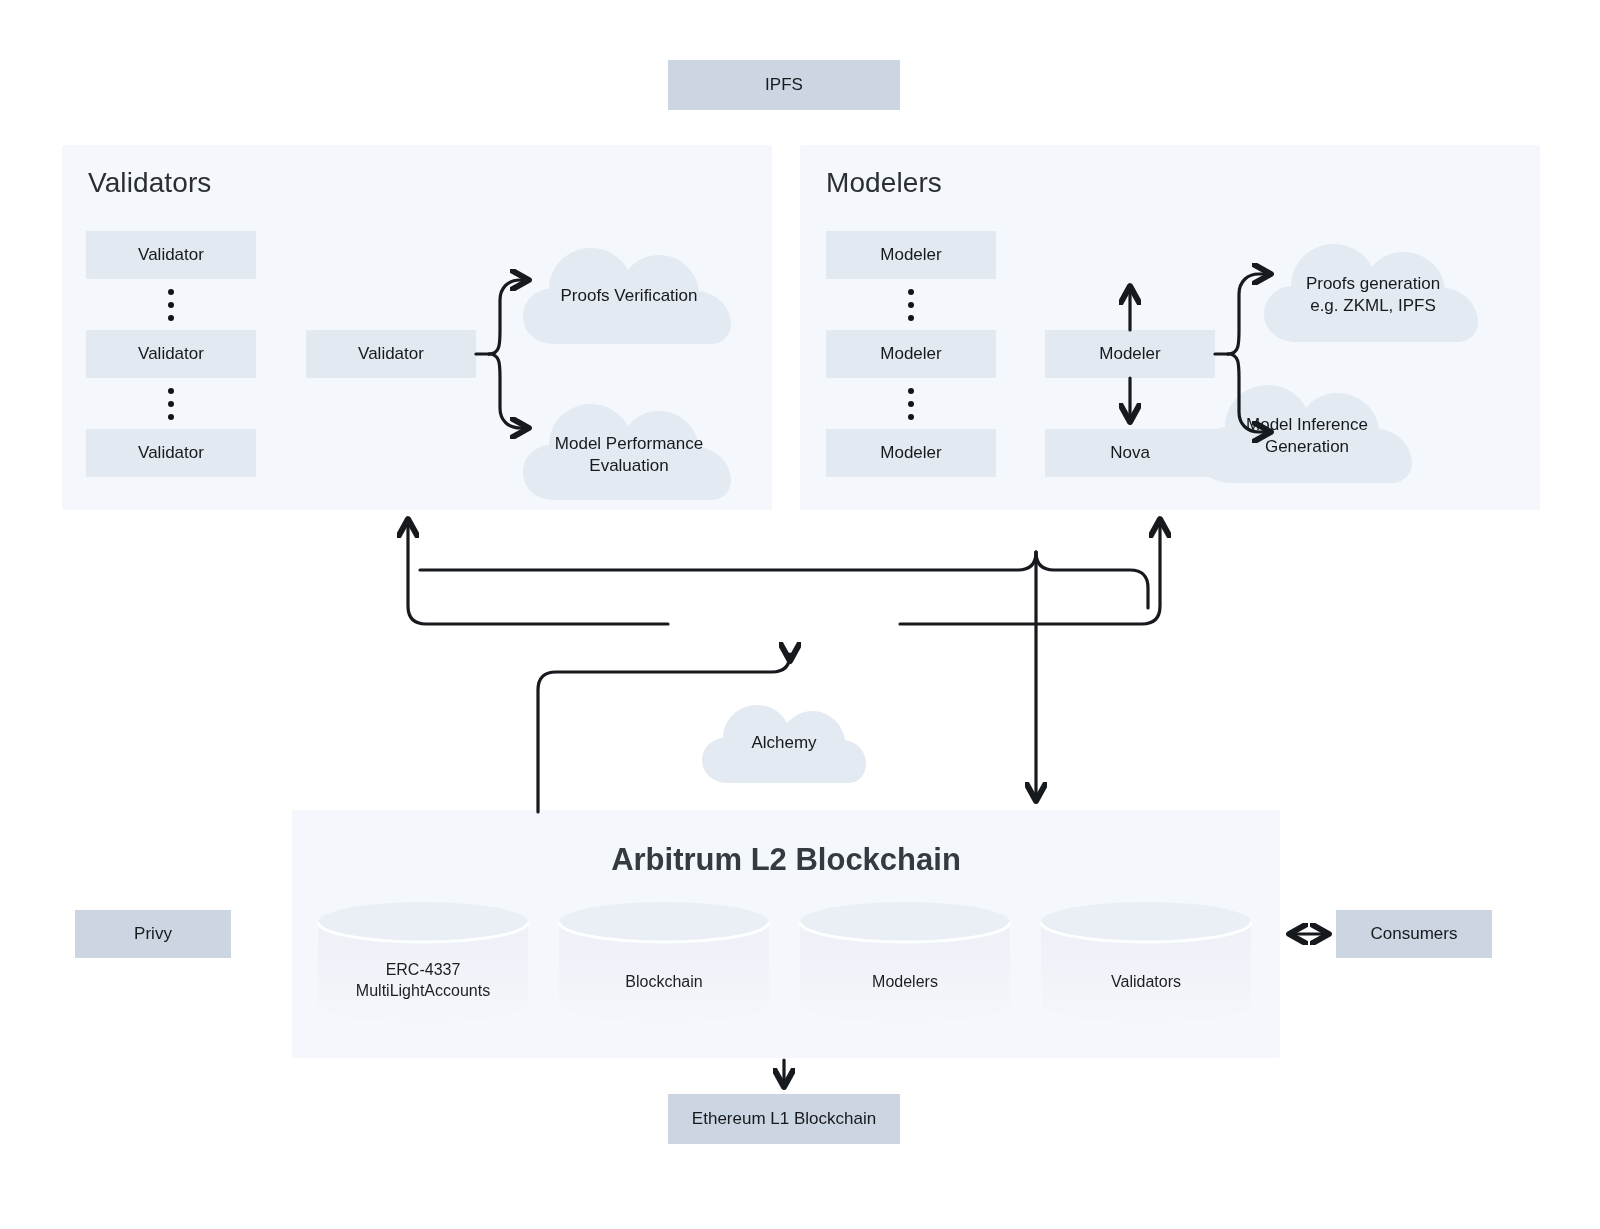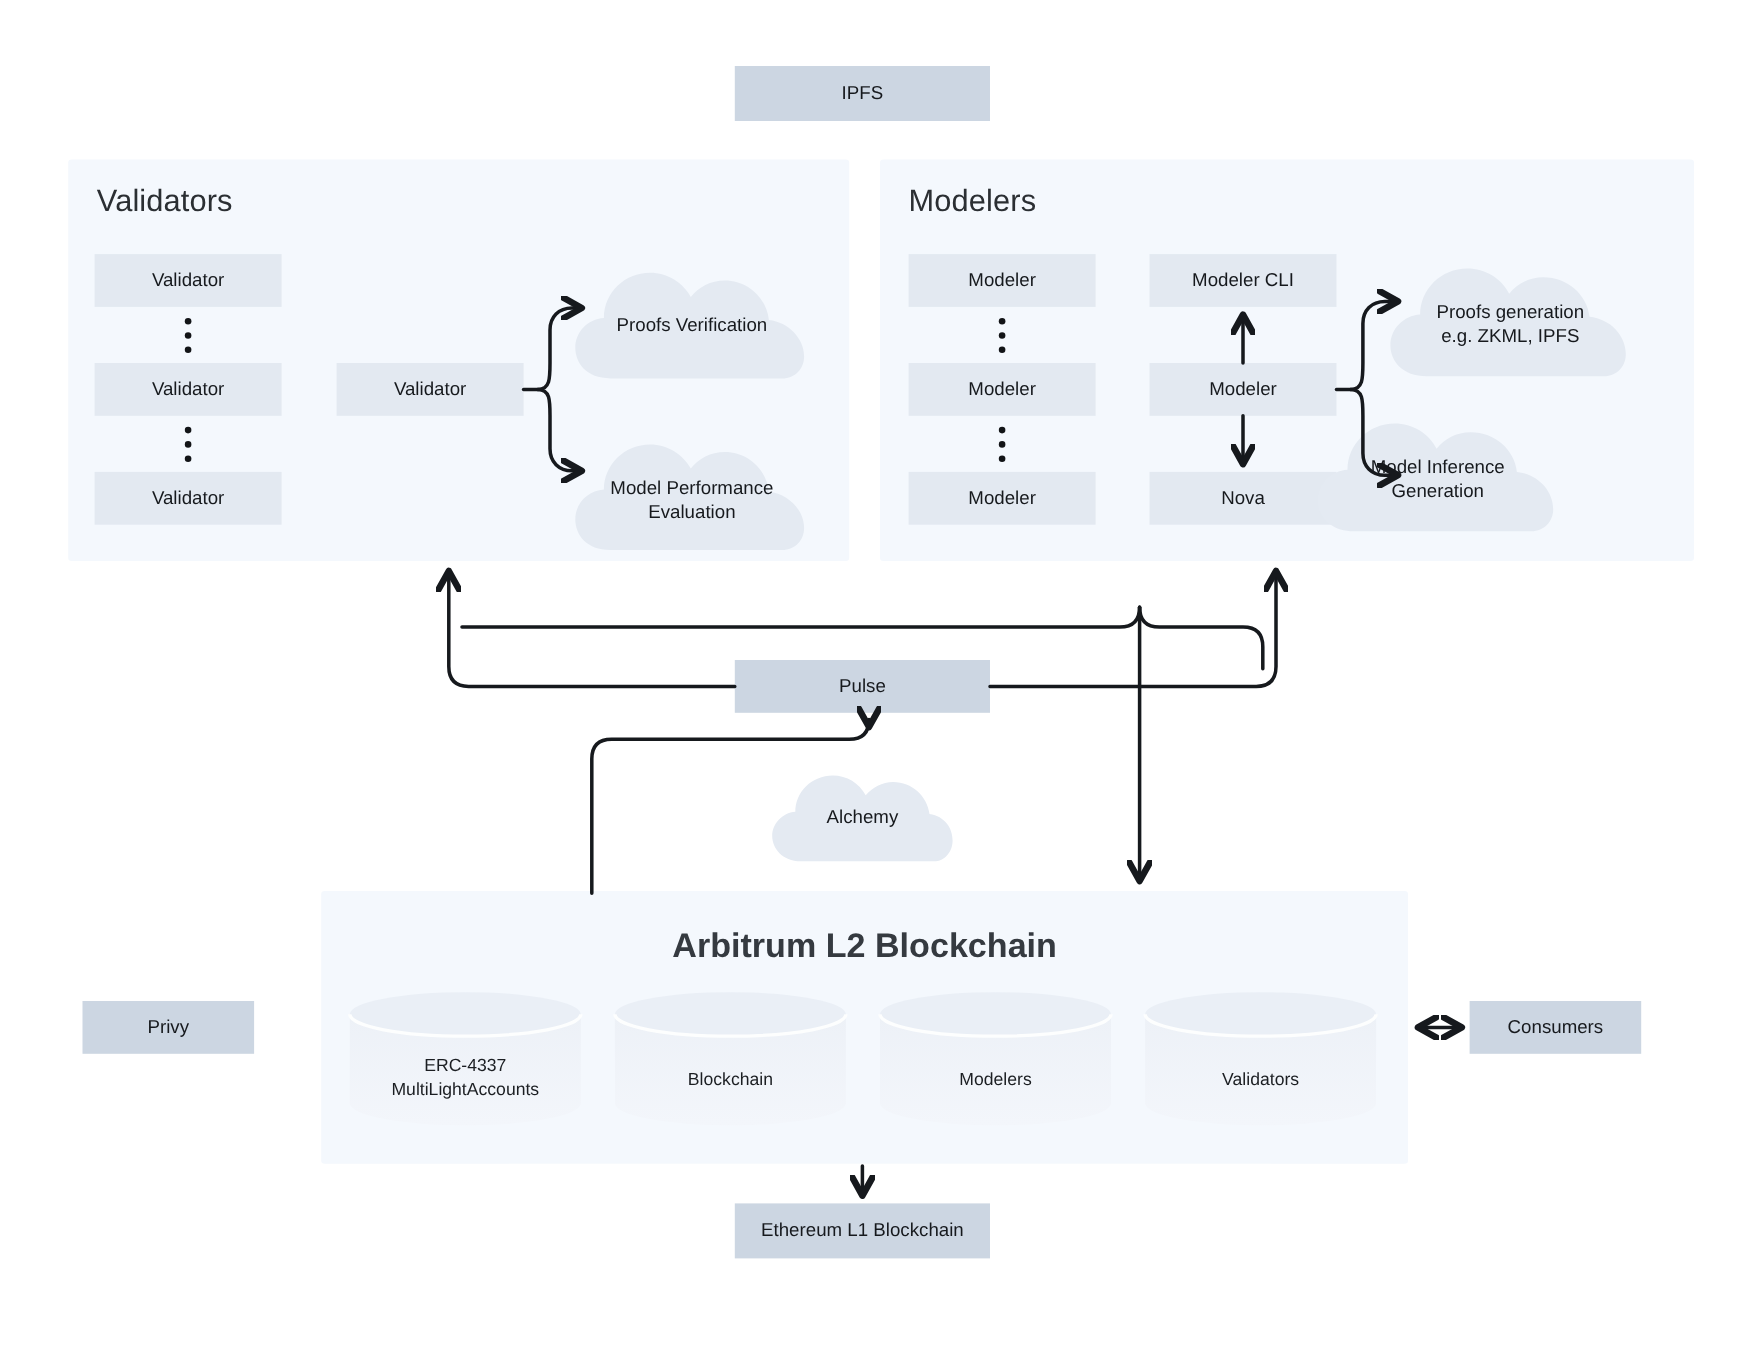--- a/index.html
+++ b/index.html
@@ -185,21 +185,20 @@
   <div class="abs node node-light" style="left:826px; top:330px; width:170px; height:48px;">Modeler</div>
 
   <div class="abs vdots" style="left:826px; top:382px; width:170px; height:44px;">
       <i></i>
       <i></i>
       <i></i>
     </div>
 
   <div class="abs node node-light" style="left:826px; top:429px; width:170px; height:48px;">Modeler</div>
 
-  <div class="abs node node-light" style="left:1045px; top:231px; width:170px; height:48px;">Modeler CLI</div>
 
   <div class="abs node node-light" style="left:1045px; top:330px; width:170px; height:48px;">Modeler</div>
 
   <div class="abs node node-light" style="left:1045px; top:429px; width:170px; height:48px;">Nova</div>
 
   <div class="cloud" style="left:1262px; top:236px; width:222px; height:112px;">
     <svg viewBox="0 0 222 112" preserveAspectRatio="none" aria-hidden="true">
       <path d="M35 106 C13 106 2 92 2 78 C2 63 14 51 29 50 C29 27 48 8 72 8
                C88 8 103 17 110 31 C117 22 128 16 141 16 C163 16 181 32 183 52
                C202 54 216 69 216 86 C216 97 208 106 196 106 Z" fill="#e4eaf2"></path>
@@ -211,21 +210,20 @@
   <div class="cloud" style="left:1196px; top:377px; width:222px; height:112px;">
     <svg viewBox="0 0 222 112" preserveAspectRatio="none" aria-hidden="true">
       <path d="M35 106 C13 106 2 92 2 78 C2 63 14 51 29 50 C29 27 48 8 72 8
                C88 8 103 17 110 31 C117 22 128 16 141 16 C163 16 181 32 183 52
                C202 54 216 69 216 86 C216 97 208 106 196 106 Z" fill="#e4eaf2"></path>
     </svg>
     <div class="cloud-label" style="top:37px;">Model Inference
 Generation</div>
   </div>
 
-  <div class="abs node node-dark" style="left:668px; top:600px; width:232px; height:48px;">Pulse</div>
 
   <div class="cloud" style="left:700px; top:698px; width:168px; height:90px;">
     <svg viewBox="0 0 168 90" preserveAspectRatio="none" aria-hidden="true">
       <path d="M28 85 C11 85 2 73 2 62 C2 51 11 41 23 40 C23 22 38 7 57 7
                C70 7 81 14 87 25 C93 18 102 13 112 13 C129 13 143 26 145 42
                C159 44 166 55 166 66 C166 76 159 85 149 85 Z" fill="#e4eaf2"></path>
     </svg>
     <div class="cloud-label" style="top:34px;">Alchemy</div>
   </div>
 

